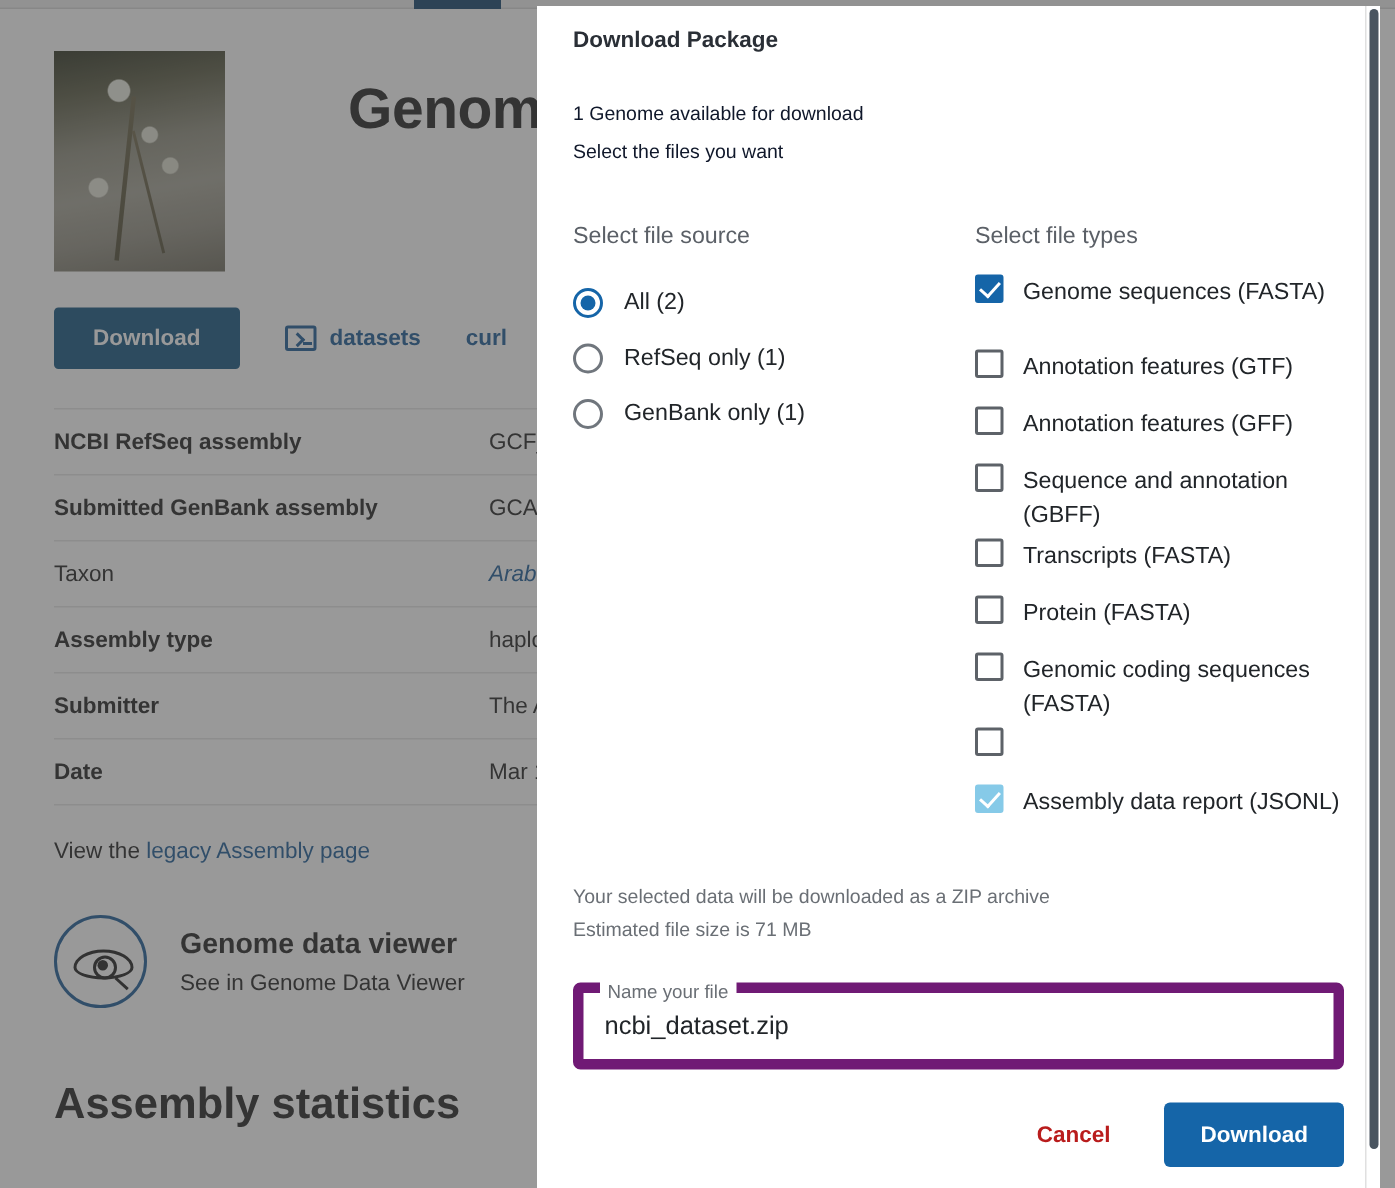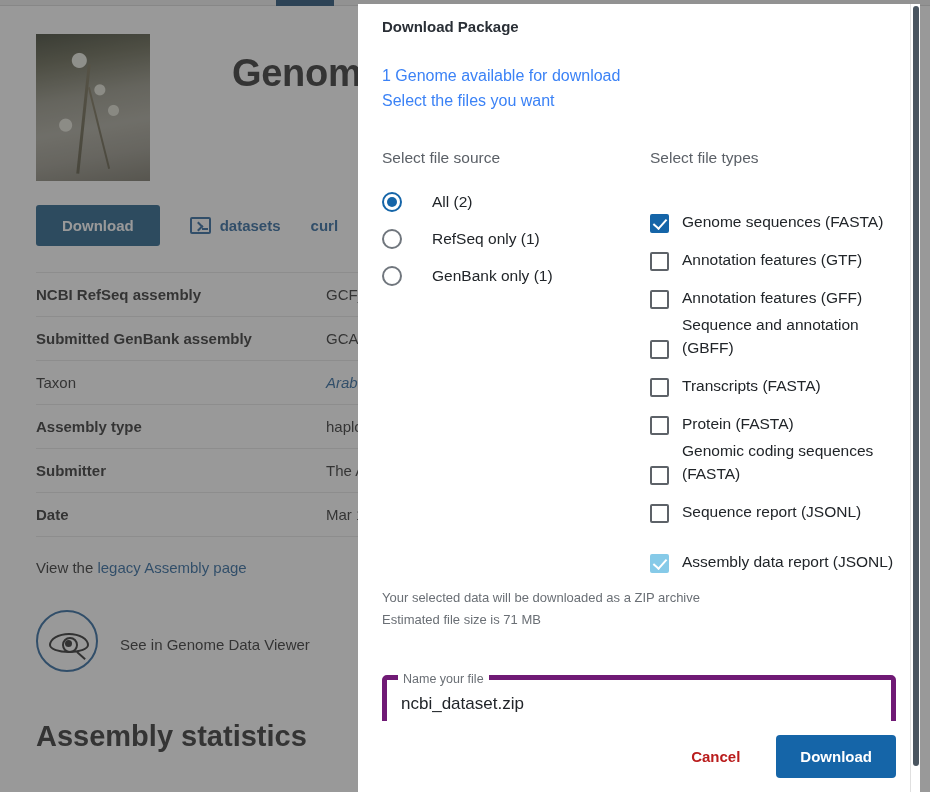--- a/index.html
+++ b/index.html
@@ -254,22 +254,22 @@
     overflow: hidden;
   }
 
   .dlg-title {
     font-size: 15px;
     font-weight: bold;
     color: #2a2f36;
     margin-bottom: 28px;
   }
   .dlg-sub {
-    font-size: 16px;
-    color: #3b82f6;
+    font-size: 13px;
+    color: #0f172a;
     line-height: 25px;
   }
 
   .cols {
     display: flex;
     margin-top: 36px;
   }
   .col-left { width: 268px; flex: 0 0 auto; }
   .col-right { flex: 1 1 auto; }
 
@@ -277,21 +277,21 @@
     font-size: 15.5px;
     color: #5b6067;
     margin-bottom: 16px;
   }
 
   
   .radio-row {
     display: flex;
     align-items: center;
     height: 37px;
-    gap: 30px;
+    gap: 14px;
     cursor: pointer;
   }
   .radio {
     width: 20px; height: 20px;
     flex: 0 0 auto;
     border-radius: 50%;
     border: 2px solid #70767d;
     position: relative;
   }
   .radio.checked { border-color: #1565a8; }
@@ -301,21 +301,21 @@
     left: 3px; top: 3px;
     width: 10px; height: 10px;
     border-radius: 50%;
     background: #1565a8;
   }
   .radio-label { font-size: 15.5px; color: #212529; }
 
   
   .cb-row {
     display: flex;
-    align-items: flex-end;
+    align-items: flex-start;
     min-height: 38px;
     gap: 13px;
     cursor: pointer;
   }
   .cb-row.tall { min-height: 50px; }
   .cb {
     width: 19px; height: 19px;
     flex: 0 0 auto;
     border: 2px solid #5d6268;
     border-radius: 2px;
@@ -348,23 +348,23 @@
   .note {
     margin-top: 14px;
     font-size: 13px;
     color: #6a6f75;
     line-height: 22px;
   }
 
   
   #name-field {
     position: relative;
-    margin-top: 44px;
+    margin-top: 24px;
     height: 58px;
-    border: 5px solid #701a75;
+    border: 7px solid #701a75;
     border-radius: 5px;
     display: flex;
     align-items: center;
     padding: 0 14px;
   }
   #name-field .legend {
     position: absolute;
     top: -8px; left: 11px;
     padding: 0 5px;
     background: #ffffff;
@@ -476,20 +476,21 @@
       </div>
 
       <div id="gdv-card">
         <div id="gdv-icon">
           <span class="eye"></span>
           <span class="pupil"></span>
           <span class="lens"></span>
           <span class="handle"></span>
         </div>
         <div>
+          <div class="gdv-title">Genome data viewer</div>
           <div class="gdv-sub">See in Genome Data Viewer</div>
         </div>
       </div>
 
       <div id="stats-head">Assembly statistics</div>
     </div>
   </div>
 
   <div id="scrim"></div>
 
@@ -558,21 +559,20 @@
             <span class="cb-label">Protein (FASTA)</span>
           </label>
 
           <label class="cb-row tall">
             <span class="cb"></span>
             <span class="cb-label">Genomic coding sequences (FASTA)</span>
           </label>
 
           <label class="cb-row">
             <span class="cb"></span>
-            <span class="cb-label">Sequence report (JSONL)</span>
           </label>
 
           <label class="cb-row tall">
             <span class="cb checked disabled"></span>
             <span class="cb-label">Assembly data report (JSONL)</span>
           </label>
         </div>
       </div>
 
       <div class="note">

